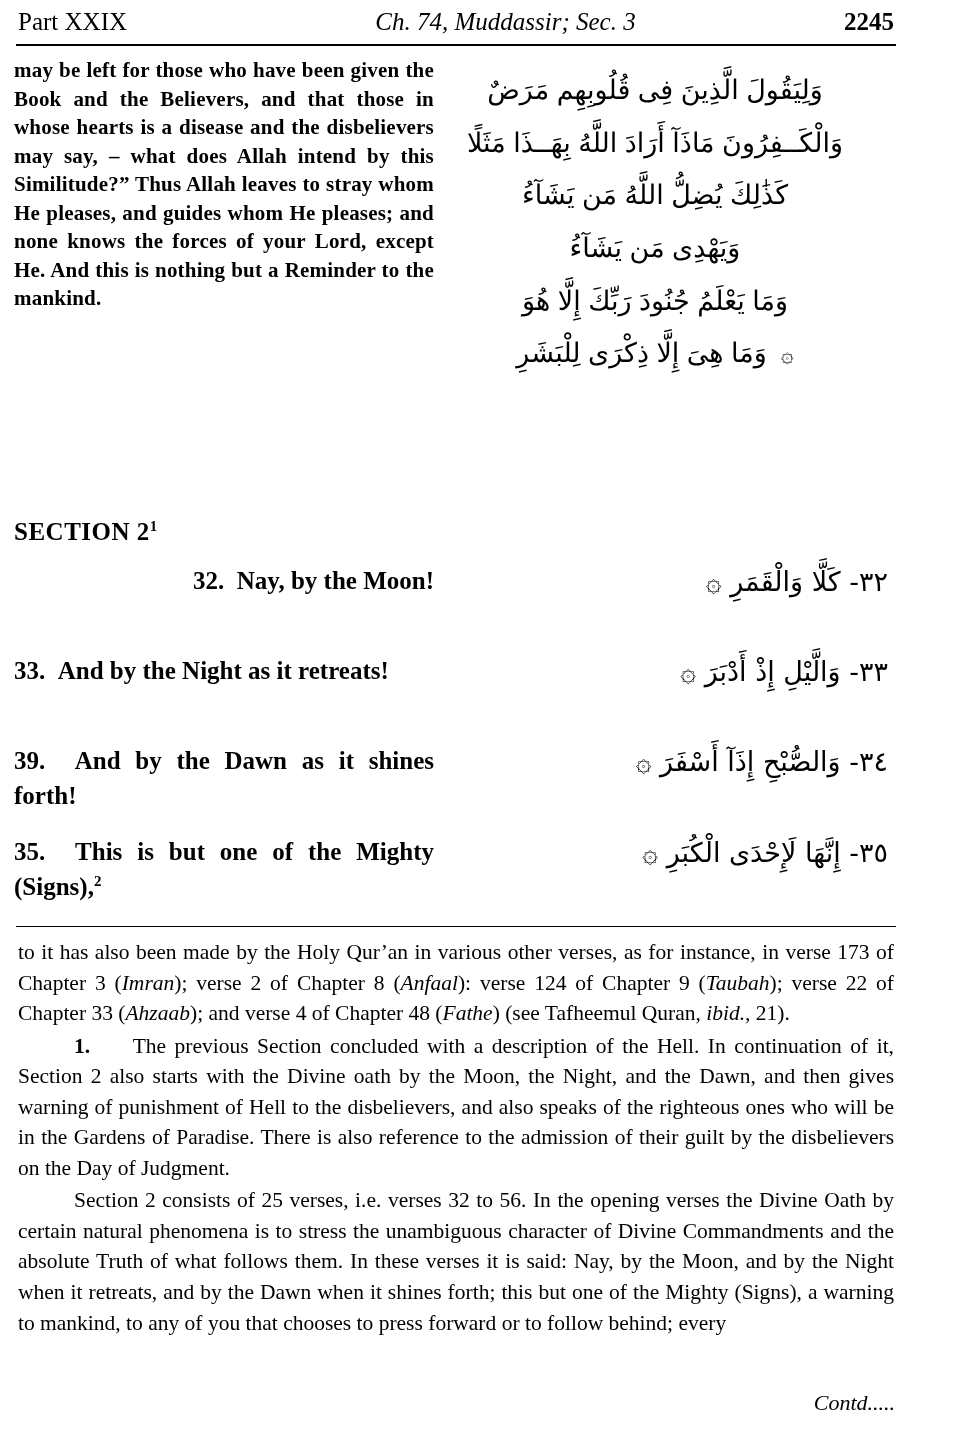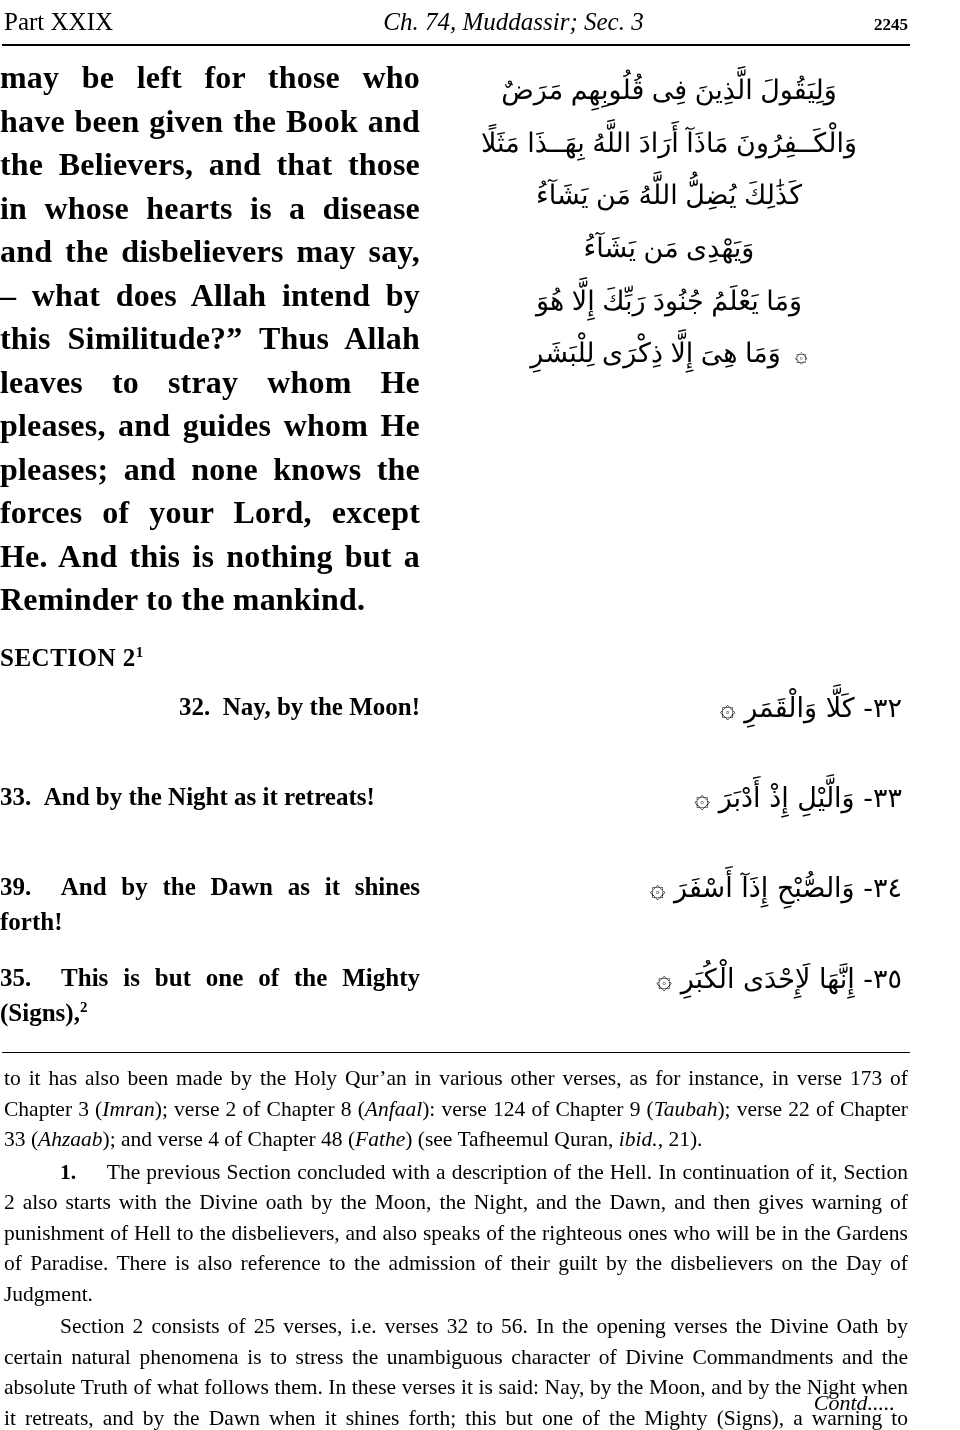--- a/index.html
+++ b/index.html
@@ -13,21 +13,21 @@
     font-family: "Liberation Serif", serif;
     color: #000000;
     position: relative;
     overflow: hidden;
   }
   .page {
     width: 912px;
     height: 1430px;
     position: relative;
     box-sizing: border-box;
-    padding: 0 0;
+    padding: 0 14px;
   }
 
   
   .header {
     display: flex;
     align-items: baseline;
     justify-content: space-between;
     padding: 8px 4px 4px 4px;
     font-size: 25px;
   }
@@ -39,40 +39,40 @@
   .header-center {
     font-family: "Liberation Serif", serif;
     font-style: italic;
     font-size: 25px;
     white-space: nowrap;
     margin-left: 40px;
   }
   .header-right {
     font-family: "Liberation Serif", serif;
     font-weight: bold;
-    font-size: 17px;
+    font-size: 25px;
     white-space: nowrap;
   }
   .rule {
     border: none;
     border-top: 2px solid #000;
     margin: 4px 2px 0 2px;
   }
 
   
   .trans-area {
     position: relative;
     margin-top: 10px;
     min-height: 440px;
   }
   .trans-text {
     width: 420px;
     font-family: "Liberation Serif", serif;
     font-weight: bold;
-    font-size: 32px;
+    font-size: 21px;
     line-height: 1.36;
     text-align: justify;
     text-justify: inter-word;
     letter-spacing: 0.2px;
   }
   .arabic-block {
     position: absolute;
     top: 8px;
     right: 8px;
     width: 470px;

